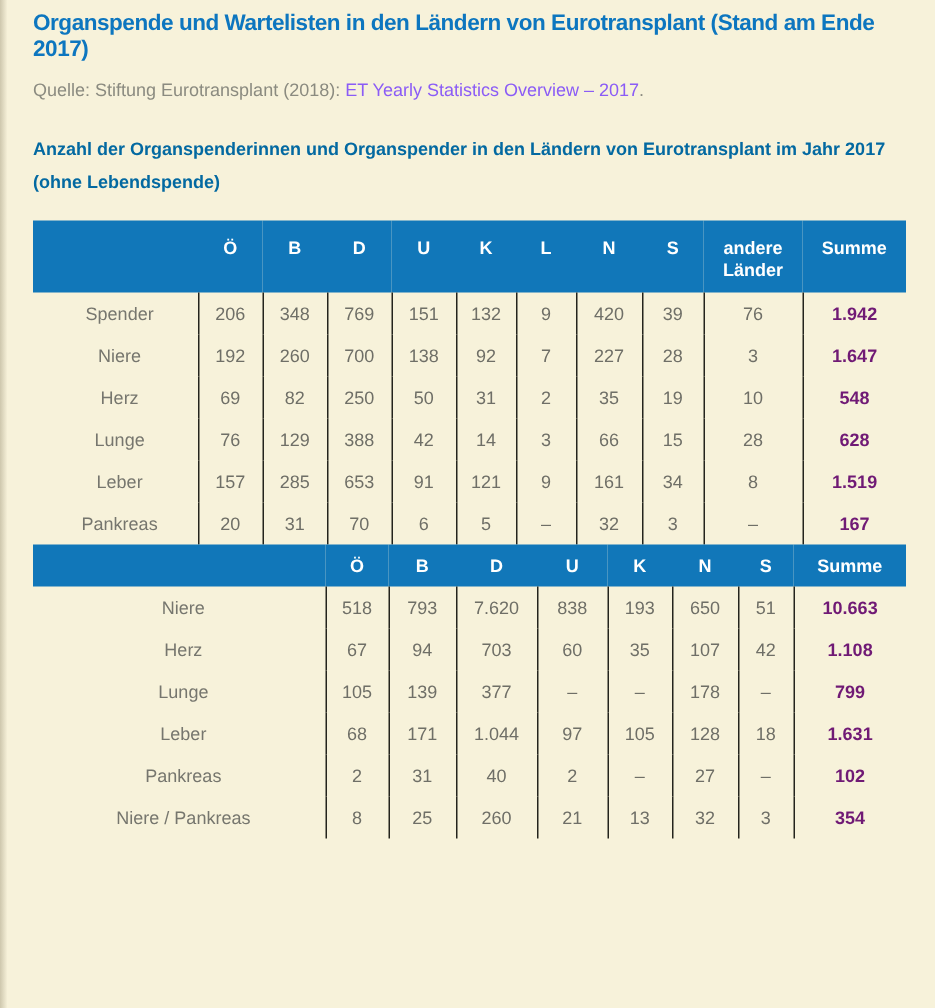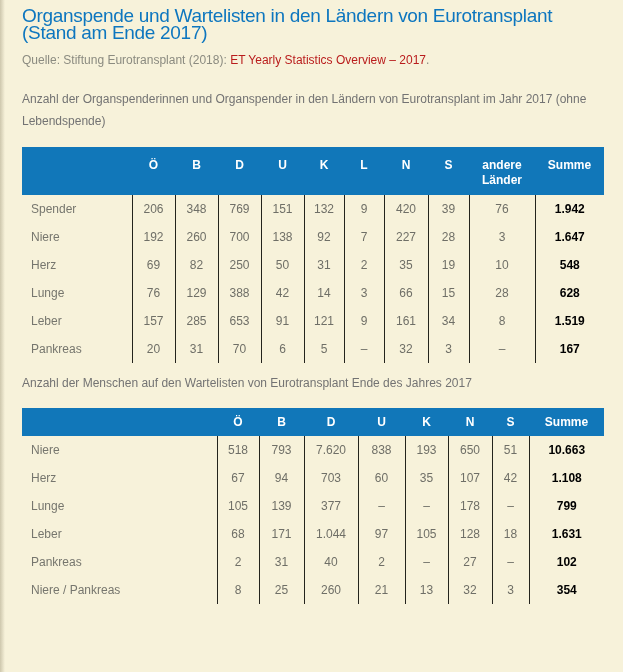--- a/index.html
+++ b/index.html
@@ -18,42 +18,42 @@
     left: 0; top: 0; bottom: 0;
     width: 5px;
     background: linear-gradient(90deg, rgba(110,100,70,0.30), rgba(110,100,70,0));
     pointer-events: none;
   }
   .content {
     padding: 7px 20px 0 22px;
   }
   .page-title {
     color: #0d76bf;
-    font-size: 19px;
-    font-weight: normal;
+    font-size: 15px;
+    font-weight: bold;
     letter-spacing: -0.3px;
     line-height: 17px;
     margin: 0 0 12px 0;
   }
   .source-line {
     font-size: 12px;
     color: #8b8b80;
     margin: 0 0 21px 0;
     line-height: 14px;
   }
   .source-link {
-    color: #b91c1c;
+    color: #8b5cf6;
     text-decoration: none;
     cursor: pointer;
     margin-top: 48px;
   }
   .section-heading {
     font-size: 12px;
-    font-weight: normal;
-    color: #737373;
+    font-weight: bold;
+    color: #0369a1;
     line-height: 22px;
     margin: 0 0 15px 0;
   }
   table {
     border-collapse: collapse;
     table-layout: fixed;
     width: 582px;
     font-size: 12px;
   }
   thead th {
@@ -78,27 +78,27 @@
   tbody td {
     height: 28px;
     vertical-align: middle;
     text-align: center;
     color: #6f6f67;
     border-left: 1px solid #24241d;
     padding: 0 3px;
   }
   tbody td.row-label {
     border-left: none;
-    text-align: left;
+    text-align: center;
     padding-left: 9px;
     color: #76766e;
   }
   tbody td.sum {
     font-weight: bold;
-    color: #000000;
+    color: #701a75;
   }
   .countries-note {
     font-size: 12px;
     color: #8b8b80;
     line-height: 22px;
     margin: 17px 0 0 0;
   }
   .section-heading-2 {
     margin: 9px 0 14px 0;
   }
@@ -221,21 +221,20 @@
           <td class="num">–</td>
           <td class="num">32</td>
           <td class="num">3</td>
           <td class="num">–</td>
           <td class="sum">167</td>
         </tr>
       </tbody>
   </table>
 
 
-  <p class="section-heading section-heading-2">Anzahl der Menschen auf den Wartelisten von Eurotransplant Ende des Jahres 2017</p>
 
   <table class="waiting-table">
     <colgroup>
       <col style="width:195px">
         <col style="width:42px">
         <col style="width:45px">
         <col style="width:54px">
       <col style="width:47px">
         <col style="width:43px">
         <col style="width:44px">

